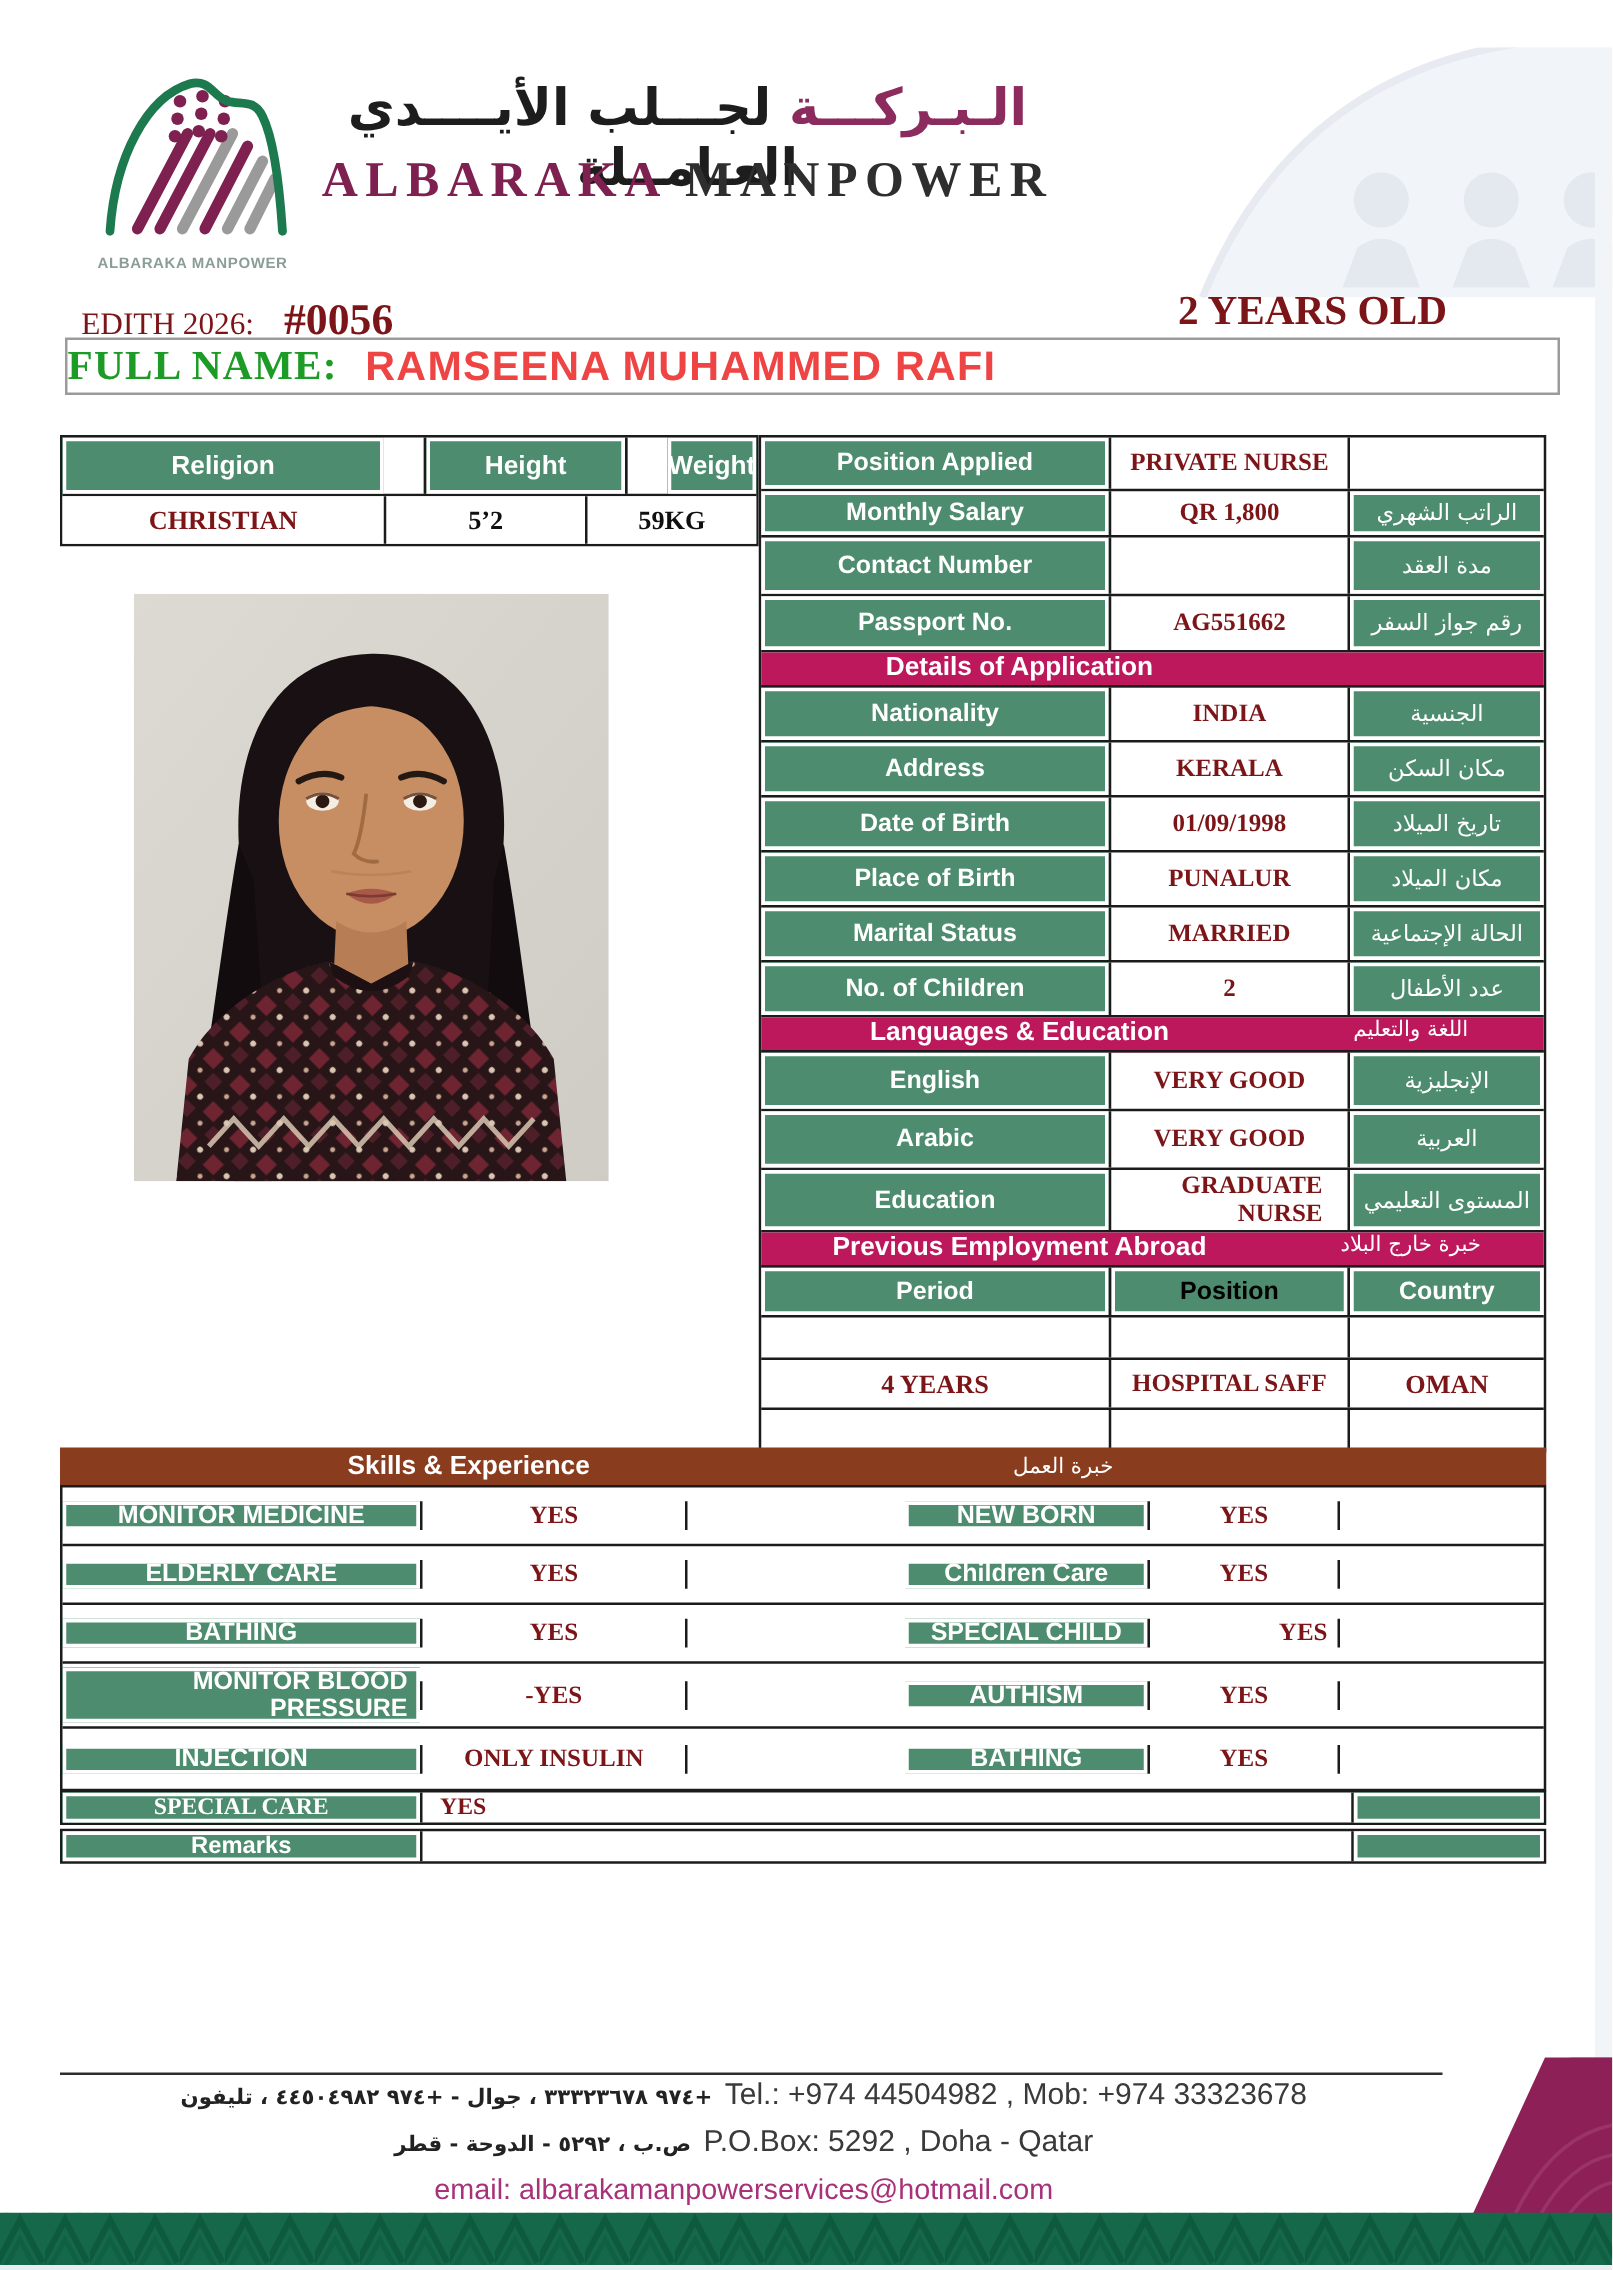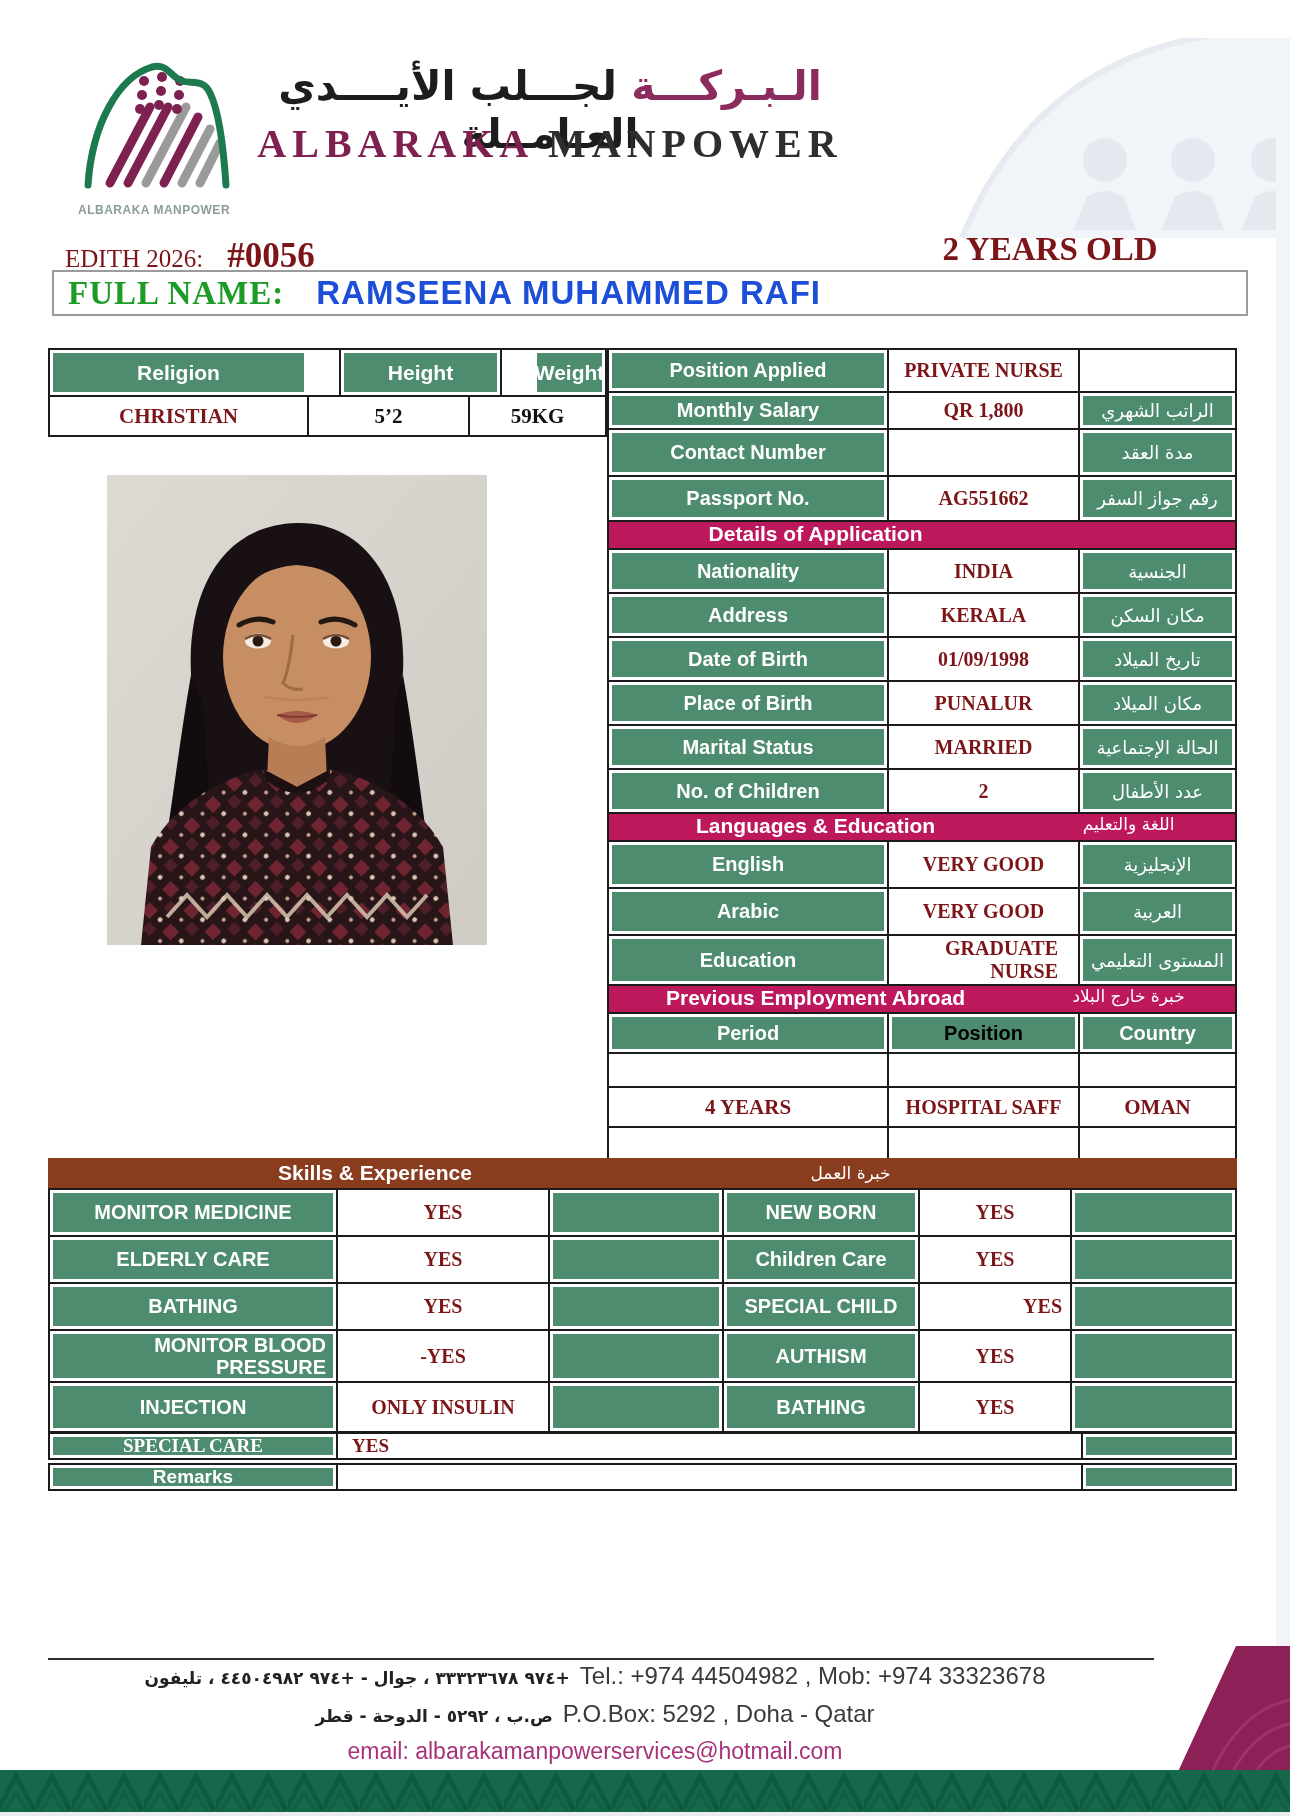--- a/index.html
+++ b/index.html
@@ -20,23 +20,23 @@
   .title-en .first{color:#7e2150;}
   .title-en .rest{color:#2e2e2e;}
   
   .edition{position:absolute;left:65px;top:236px;z-index:2;font-family:"Liberation Serif",serif;color:#7c1518;}
   .edition .lbl{font-size:25px;}
   .edition .num{font-size:35px;font-weight:bold;margin-left:20px;}
   .age-note{position:absolute;left:905px;top:231px;width:290px;z-index:2;text-align:center;
         font-family:"Liberation Serif",serif;font-size:33px;font-weight:bold;color:#7c1518;}
   
   .name-box{position:absolute;left:52px;top:270px;width:1196px;height:46px;border:2px solid #9b9b9b;
-        background:#fff;display:flex;align-items:center;padding-left:14px;z-index:2;box-sizing:border-box;}
+        background:#fff;display:flex;align-items:center;z-index:2;box-sizing:border-box;}
   .name-box .lbl{font-family:"Liberation Serif",serif;font-size:33px;font-weight:bold;color:#1d9b27;letter-spacing:1px;}
-  .name-box .val{font-size:33px;font-weight:bold;color:#1d4ed8;margin-left:32px;letter-spacing:1px;}
+  .name-box .val{font-size:33px;font-weight:bold;color:#ef4444;margin-left:22px;letter-spacing:1px;}
   
   .gcell{background:#4d8c6e;box-shadow:inset 0 0 0 3px #ffffff;color:#fff;font-weight:bold;
         display:flex;align-items:center;justify-content:center;}
   .vred{font-family:"Liberation Serif",serif;color:#7c1518;font-weight:bold;}
   .vblk{font-family:"Liberation Serif",serif;color:#101010;font-weight:bold;}
   .arr{font-family:"DejaVu Sans",sans-serif;font-size:18px;font-weight:normal;direction:rtl;}
   
   .vitals{position:absolute;left:48px;top:348px;width:559px;border:2px solid #1b1b1b;z-index:2;box-sizing:border-box;}
   .vitals .row{display:flex;}
   .vitals .row.hdr{height:45px;border-bottom:2px solid #1b1b1b;gap:32px;}
@@ -57,21 +57,21 @@
   .app .rar{flex:1;}
   .app .sec{background:#be185d;color:#fff;display:flex;align-items:flex-start;}
   .app .sec .sec-en{flex:0 0 66%;text-align:center;font-size:21px;font-weight:bold;}
   .app .sec .sec-ar{flex:1;text-align:center;font-family:"DejaVu Sans",sans-serif;font-size:17px;direction:rtl;}
   
   .skills-bar{position:absolute;left:48px;top:1158px;width:1189px;height:30px;background:#8a3c1f;z-index:2;
        display:flex;align-items:center;box-sizing:border-box;}
   .skills-bar .en{flex:0 0 55%;text-align:center;color:#fff;font-weight:bold;font-size:21px;}
   .skills-bar .ar{flex:0 0 25%;text-align:center;color:#fff;font-family:"DejaVu Sans",sans-serif;font-size:17px;direction:rtl;}
   .skills{position:absolute;left:48px;top:1188px;width:1189px;border:2px solid #1b1b1b;z-index:2;box-sizing:border-box;background:#fff;}
-  .skills .srow{display:flex;border-bottom:2px solid #1b1b1b;box-sizing:border-box;}
+  .skills .srow{display:flex;border-bottom:2px solid #1b1b1b;box-sizing:border-box;align-items:center;}
   .skills .srow:last-child{border-bottom:none;}
   .skills .k1{width:286px;font-size:20px;}
   .skills .k2{width:214px;display:flex;align-items:center;justify-content:center;font-size:20px;
        border-left:2px solid #1b1b1b;border-right:2px solid #1b1b1b;box-sizing:border-box;}
   .skills .k3{width:174px;border-right:2px solid #1b1b1b;box-sizing:border-box;}
   .skills .k4{width:194px;font-size:20px;}
   .skills .k5{width:154px;display:flex;align-items:center;justify-content:center;font-size:20px;
        border-left:2px solid #1b1b1b;border-right:2px solid #1b1b1b;box-sizing:border-box;}
   .skills .k6{flex:1;}
   .skills .lbl-right{justify-content:flex-end;text-align:right;padding-right:10px;line-height:1.12;box-sizing:border-box;}

